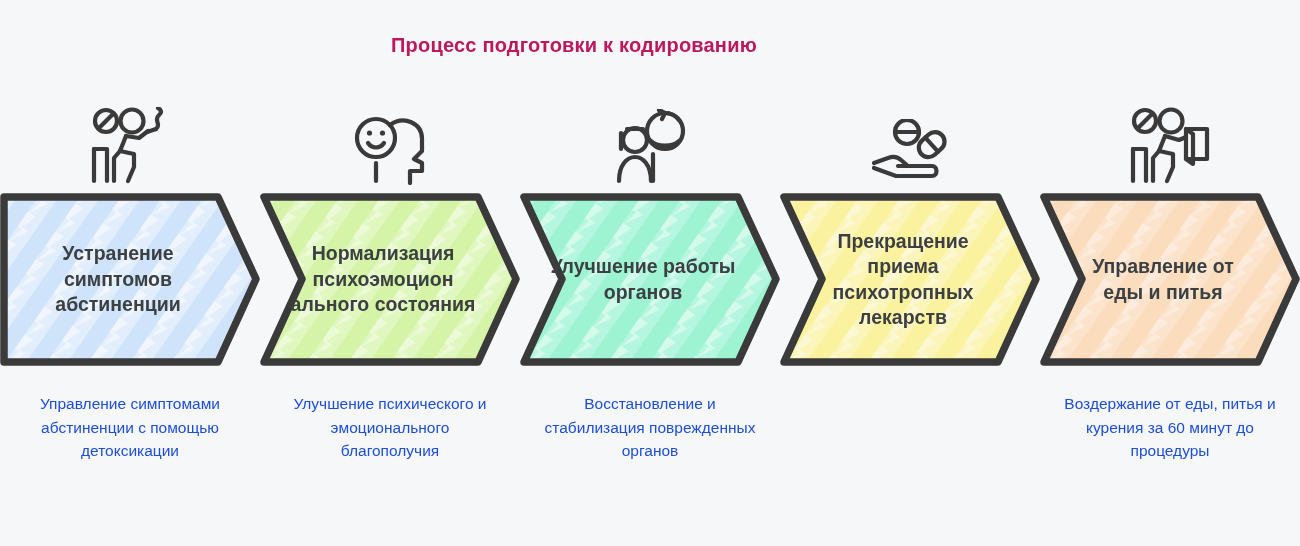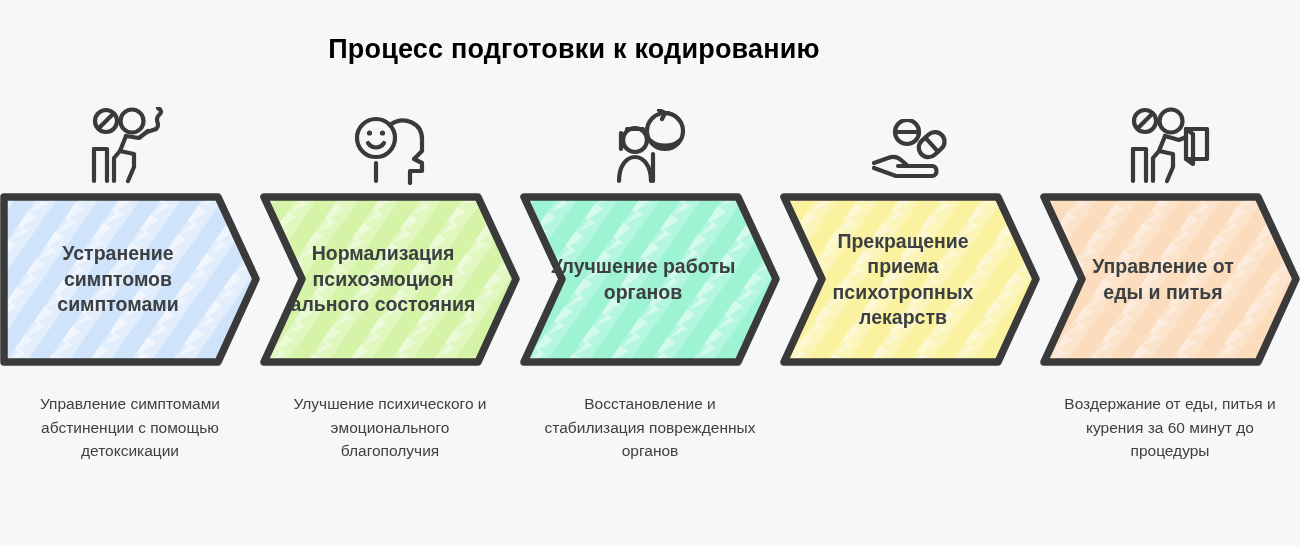--- a/index.html
+++ b/index.html
@@ -22,23 +22,23 @@
     box-sizing: border-box;
   }
 
   
   .title {
     position: absolute;
     top: 34px;
     left: 0;
     width: 1148px;
     text-align: center;
-    font-size: 27px;
+    font-size: 20px;
     font-weight: bold;
-    color: #000000;
+    color: #be185d;
     letter-spacing: 0.2px;
   }
 
   
   .steps {
     position: absolute;
     top: 100px;
     left: 0;
     width: 1300px;
     height: 440px;
@@ -106,21 +106,21 @@
 
   
   .caption {
     position: absolute;
     top: 292px;
     left: 0;
     width: 260px;
     text-align: center;
     font-size: 15.5px;
     line-height: 1.52;
-    color: #404040;
+    color: #1d4ed8;
     padding: 0 22px;
     box-sizing: border-box;
   }
 </style>
 </head>
 <body>
 
 <div class="infographic">
 
   <div class="title">Процесс подготовки к кодированию</div>
@@ -146,21 +146,21 @@
         <svg class="chev-svg" viewBox="0 0 268 175" preserveAspectRatio="none">
           <defs>
             <pattern id="pat1" width="34" height="34" patternUnits="userSpaceOnUse" patternTransform="rotate(35)">
               <rect width="34" height="34" fill="#cfe3fa"></rect>
               <rect width="17" height="34" fill="#e2eefc"></rect>
               <polygon points="0,0 10,0 4,16 12,16 2,34 5,18 0,18" fill="#f2f7fe" opacity="0.9"></polygon>
             </pattern>
           </defs>
           <path d="M4 5 L218 5 L256 87 L218 170 L4 170 Z" fill="url(#pat1)" stroke="#3a3a3a" stroke-width="7.5" stroke-linejoin="round"></path>
         </svg>
-        <div class="chev-label">Устранение симптомов симптомами</div>
+        <div class="chev-label">Устранение симптомов абстиненции</div>
       </div>
       <div class="caption">Управление симптомами абстиненции с помощью детоксикации</div>
     </div>
 
     <div class="step">
       <div class="icon-wrap">
         <svg width="76" height="72" viewBox="0 0 76 72" fill="none" stroke="#3a3a3a" stroke-width="4.2" stroke-linecap="round" stroke-linejoin="round">
           <circle cx="24" cy="25" r="19"></circle>
           <circle cx="17.5" cy="20" r="2.6" fill="#3a3a3a" stroke="none"></circle>
           <circle cx="30.5" cy="20" r="2.6" fill="#3a3a3a" stroke="none"></circle>

